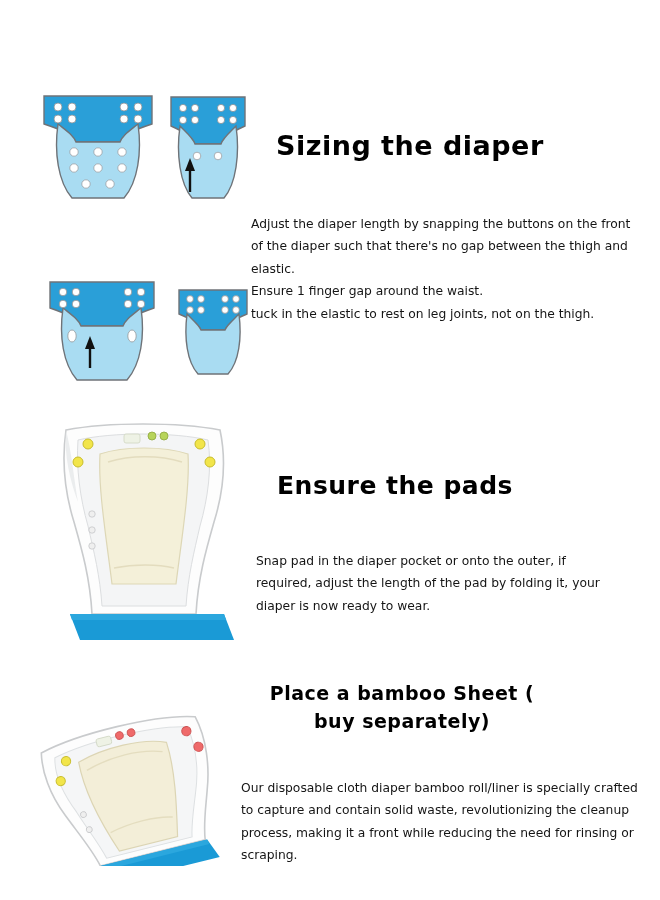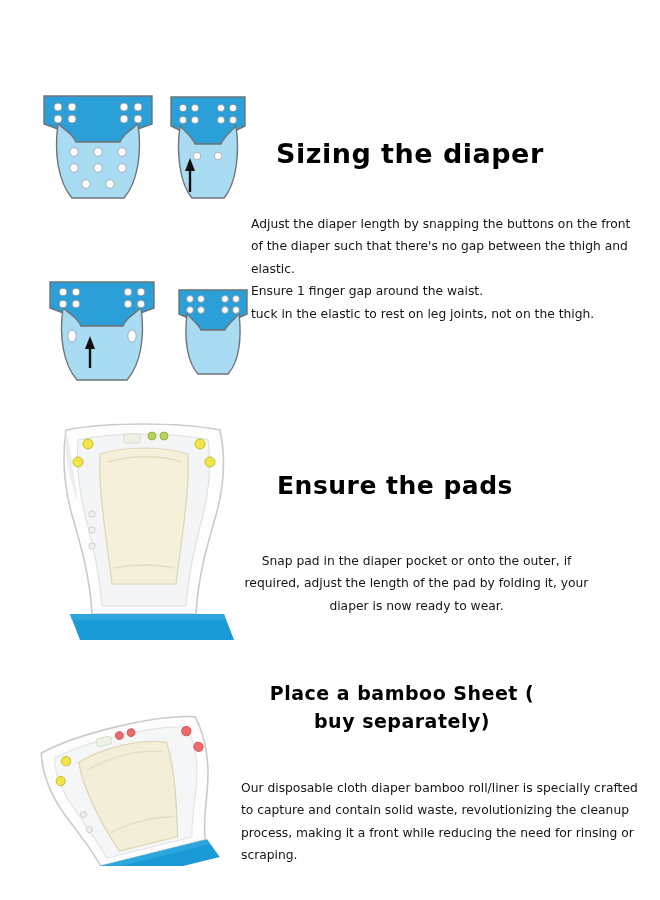--- a/index.html
+++ b/index.html
@@ -22,21 +22,21 @@
   
   .heading {
     position: absolute;
     font-family: "DejaVu Sans", sans-serif;
     font-weight: bold;
     color: #000000;
     letter-spacing: 0.5px;
   }
   #heading-sizing {
     left: 276px;
-    top: 120px;
+    top: 112px;
     font-size: 27px;
   }
   #heading-pads {
     left: 277px;
     top: 450px;
     font-size: 25px;
   }
   #heading-bamboo {
     left: 252px;
     top: 674px;
@@ -55,24 +55,23 @@
     color: #151515;
     line-height: 1.82;
     margin-top: 12px;
   }
   #text-sizing {
     left: 251px;
     top: 201px;
     width: 385px;
   }
   #text-pads {
-    left: 239px;
+    left: 256px;
     top: 538px;
     width: 355px;
-    text-align: center;
   }
   #text-bamboo {
     left: 241px;
     top: 765px;
     width: 400px;
   }
 
   
   .illus { position: absolute; }
 

